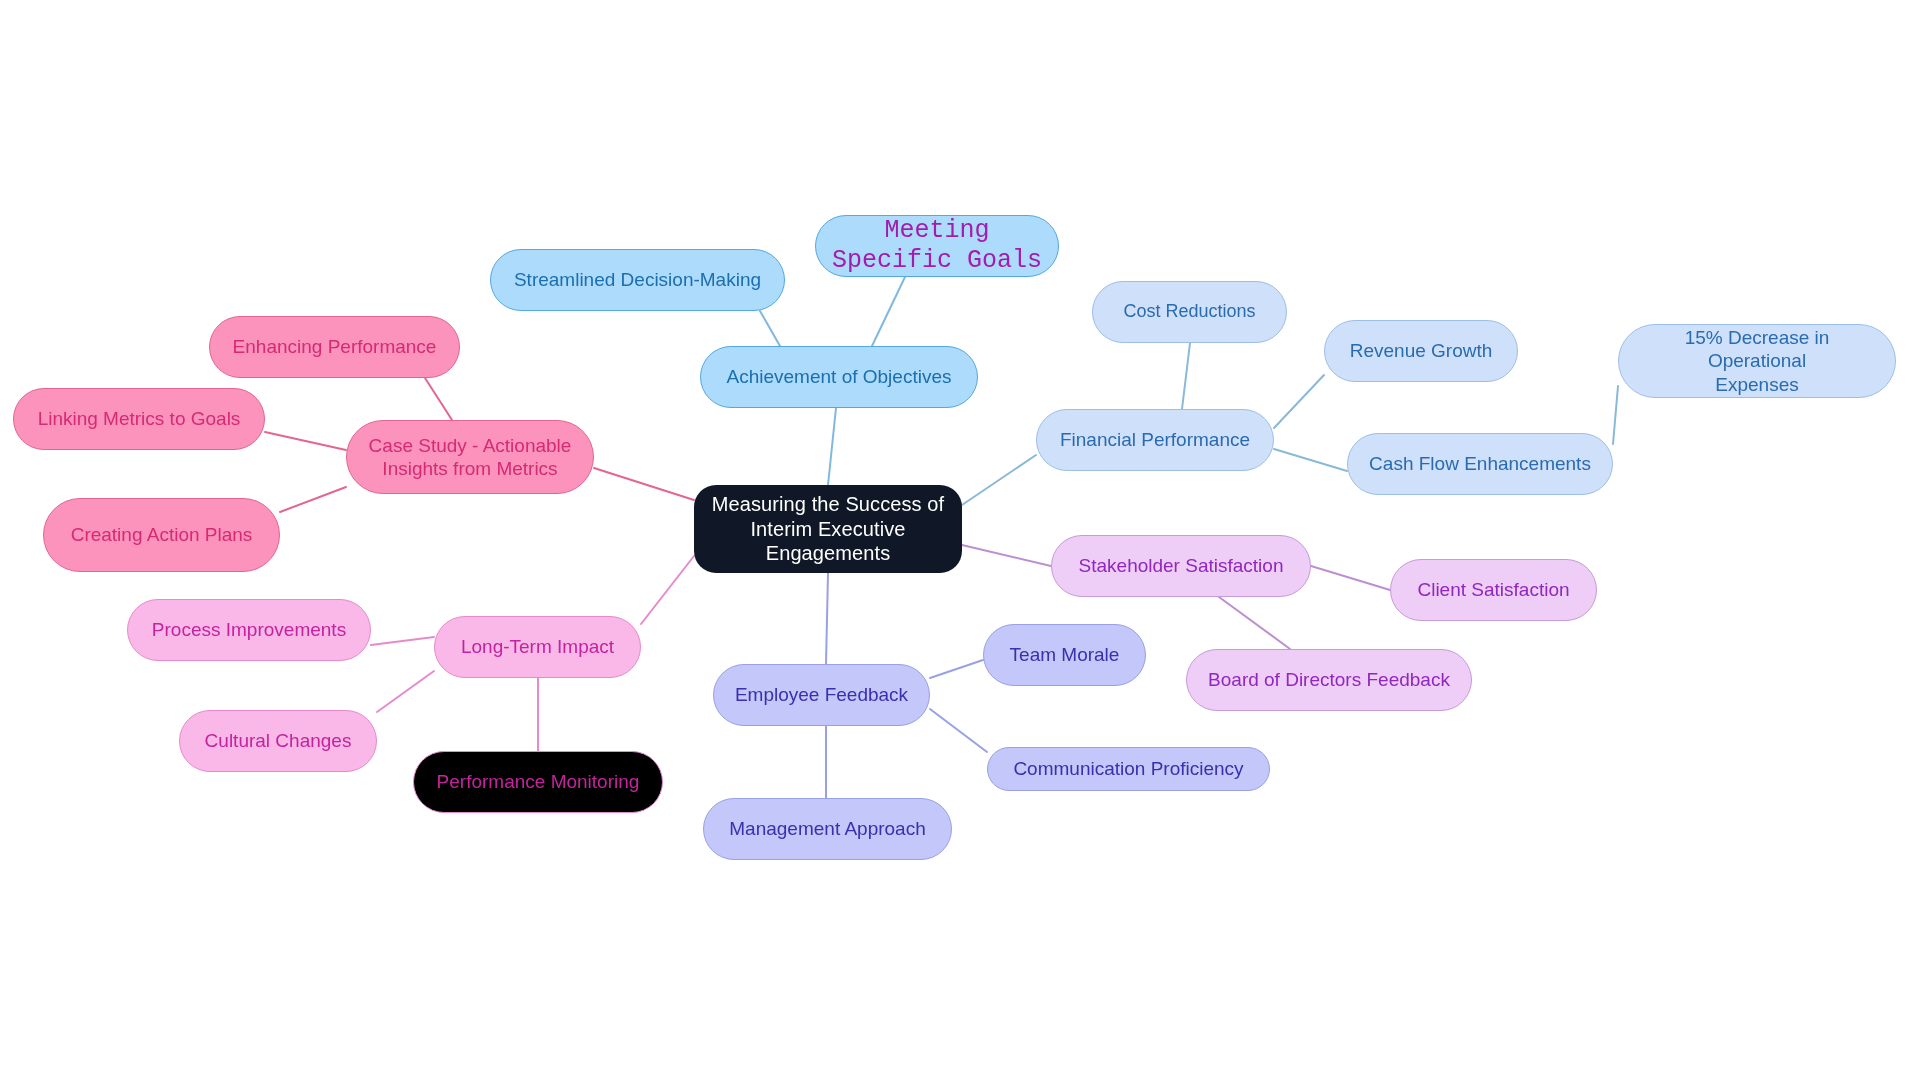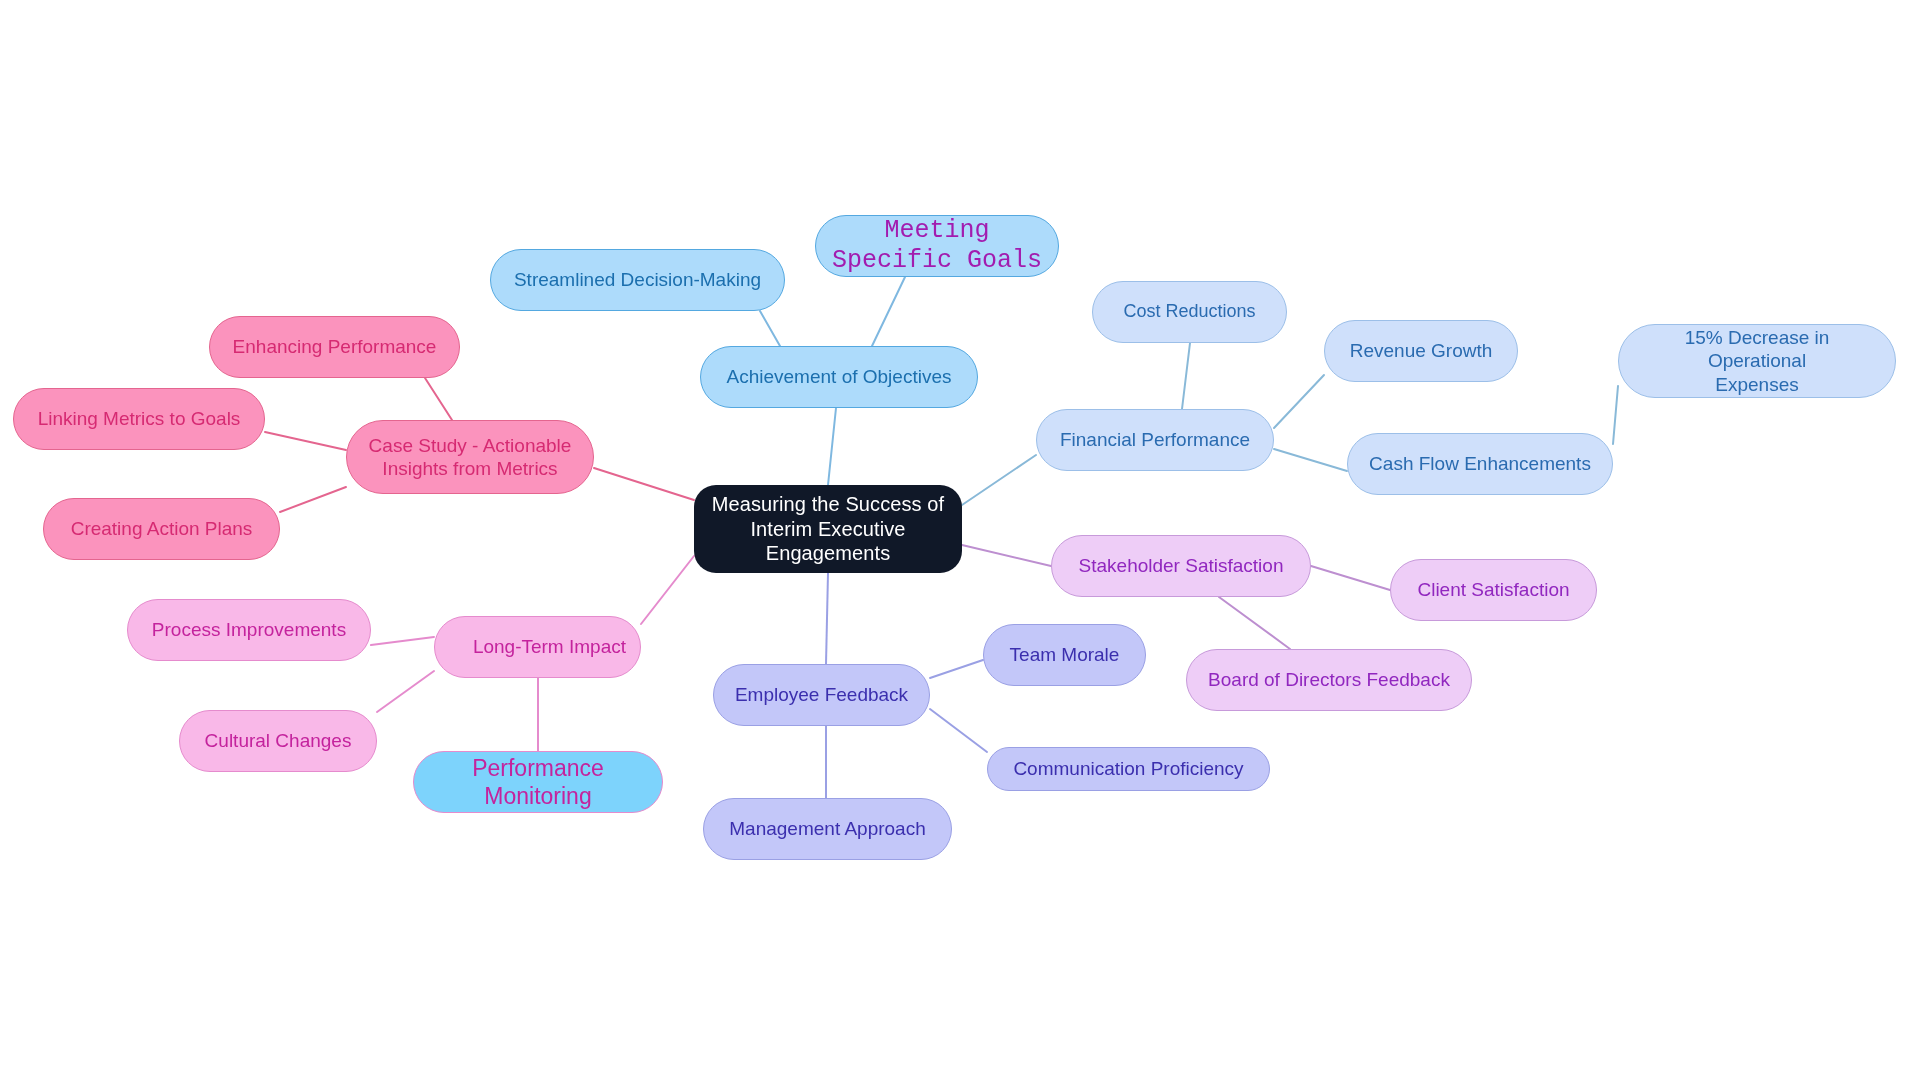--- a/index.html
+++ b/index.html
@@ -98,23 +98,23 @@
       <div class="node" style="left: 1347px; top: 433px; width: 266px; height: 62px; font-size: 19px; background: rgb(207, 224, 251); border-color: rgb(156, 191, 232); color: rgb(42, 107, 176);"><span class="node-label">Cash Flow Enhancements</span></div>
       <div class="node" style="left: 1618px; top: 324px; width: 278px; height: 74px; font-size: 19px; background: rgb(207, 224, 251); border-color: rgb(156, 191, 232); color: rgb(42, 107, 176);"><span class="node-label">15% Decrease in Operational
 Expenses</span></div>
       <div class="node" style="left: 1051px; top: 535px; width: 260px; height: 62px; font-size: 19px; background: rgb(238, 205, 247); border-color: rgb(199, 154, 218); color: rgb(145, 39, 191);"><span class="node-label">Stakeholder Satisfaction</span></div>
       <div class="node" style="left: 1390px; top: 559px; width: 207px; height: 62px; font-size: 19px; background: rgb(238, 205, 247); border-color: rgb(199, 154, 218); color: rgb(145, 39, 191);"><span class="node-label">Client Satisfaction</span></div>
       <div class="node" style="left: 1186px; top: 649px; width: 286px; height: 62px; font-size: 19px; background: rgb(238, 205, 247); border-color: rgb(199, 154, 218); color: rgb(145, 39, 191);"><span class="node-label">Board of Directors Feedback</span></div>
       <div class="node" style="left: 713px; top: 664px; width: 217px; height: 62px; font-size: 19px; background: rgb(195, 199, 249); border-color: rgb(154, 160, 228); color: rgb(59, 47, 174); align-items: center;"><span class="node-label">Employee Feedback</span></div>
       <div class="node" style="left: 983px; top: 624px; width: 163px; height: 62px; font-size: 19px; background: rgb(195, 199, 249); border-color: rgb(154, 160, 228); color: rgb(59, 47, 174);"><span class="node-label">Team Morale</span></div>
       <div class="node" style="left: 987px; top: 747px; width: 283px; height: 44px; font-size: 19px; background: rgb(195, 199, 249); border-color: rgb(154, 160, 228); color: rgb(59, 47, 174);"><span class="node-label">Communication Proficiency</span></div>
       <div class="node" style="left: 703px; top: 798px; width: 249px; height: 62px; font-size: 19px; background: rgb(195, 199, 249); border-color: rgb(154, 160, 228); color: rgb(59, 47, 174);"><span class="node-label">Management Approach</span></div>
-      <div class="node" style="left: 434px; top: 616px; width: 207px; height: 62px; font-size: 19px; background: rgb(249, 184, 232); border-color: rgb(229, 139, 205); color: rgb(196, 35, 157); text-align: right;"><span class="node-label">Long-Term Impact</span></div>
+      <div class="node" style="left: 434px; top: 616px; width: 207px; height: 62px; font-size: 19px; background: rgb(249, 184, 232); border-color: rgb(229, 139, 205); color: rgb(196, 35, 157);"><span class="node-label">Long-Term Impact</span></div>
       <div class="node" style="left: 127px; top: 599px; width: 244px; height: 62px; font-size: 19px; background: rgb(249, 184, 232); border-color: rgb(229, 139, 205); color: rgb(196, 35, 157);"><span class="node-label">Process Improvements</span></div>
       <div class="node" style="left: 179px; top: 710px; width: 198px; height: 62px; font-size: 19px; background: rgb(249, 184, 232); border-color: rgb(229, 139, 205); color: rgb(196, 35, 157);"><span class="node-label">Cultural Changes</span></div>
-      <div class="node" style="left: 413px; top: 751px; width: 250px; height: 62px; font-size: 23px; background: #7dd3fc; border-color: rgb(229, 139, 205); color: rgb(196, 35, 157);"><span class="node-label">Performance Monitoring</span></div>
+      <div class="node" style="left: 413px; top: 751px; width: 250px; height: 62px; font-size: 19px; background: #000000; border-color: rgb(229, 139, 205); color: rgb(196, 35, 157);"><span class="node-label">Performance Monitoring</span></div>
       <div class="node" style="left: 346px; top: 420px; width: 248px; height: 74px; font-size: 19px; background: rgb(251, 147, 189); border-color: rgb(228, 101, 143); color: rgb(214, 42, 114);"><span class="node-label">Case Study - Actionable
 Insights from Metrics</span></div>
       <div class="node" style="left: 209px; top: 316px; width: 251px; height: 62px; font-size: 19px; background: rgb(251, 147, 189); border-color: rgb(228, 101, 143); color: rgb(214, 42, 114);"><span class="node-label">Enhancing Performance</span></div>
       <div class="node" style="left: 13px; top: 388px; width: 252px; height: 62px; font-size: 19px; background: rgb(251, 147, 189); border-color: rgb(228, 101, 143); color: rgb(214, 42, 114);"><span class="node-label">Linking Metrics to Goals</span></div>
-      <div class="node" style="left: 43px; top: 498px; width: 237px; height: 62px; font-size: 19px; background: rgb(251, 147, 189); border-color: rgb(228, 101, 143); color: rgb(214, 42, 114);"><span class="node-label">Creating Action Plans</span></div>
+      <div class="node" style="left: 43px; top: 498px; width: 237px; height: 74px; font-size: 19px; background: rgb(251, 147, 189); border-color: rgb(228, 101, 143); color: rgb(214, 42, 114);"><span class="node-label">Creating Action Plans</span></div>
     </div>
 </div>
 
 </body></html>

